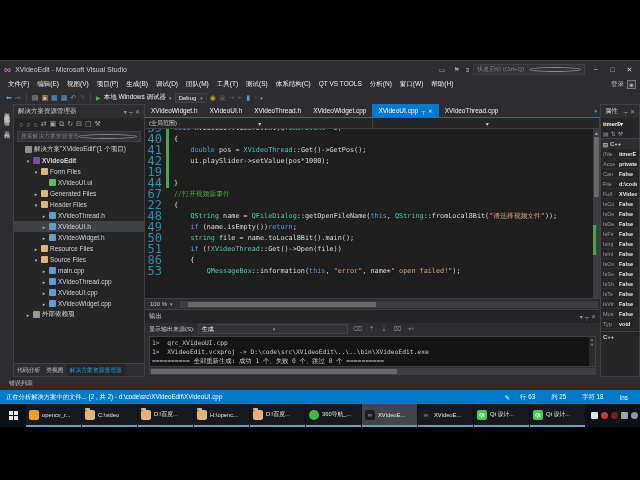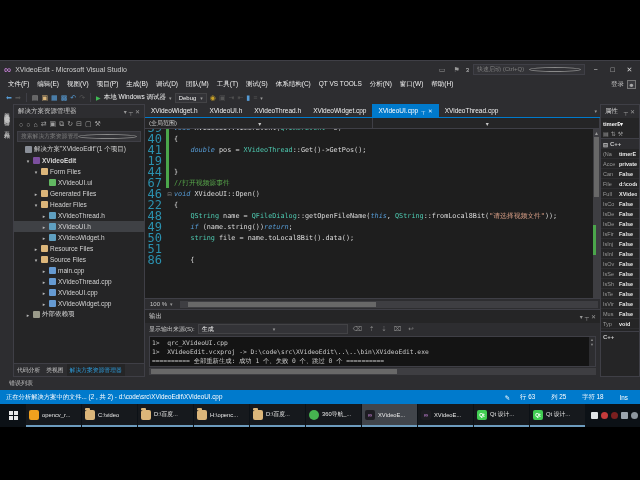--- a/index.html
+++ b/index.html
@@ -71,21 +71,21 @@
   .navbar{height:11px;flex:none;display:flex;background:#252526;border-bottom:1px solid #3f3f46;}
   .navhalf{flex:1;display:flex;align-items:center;border-right:1px solid #3f3f46;padding:0 4px;}
   .navhalf span{flex:1;color:#c8c8c8;font-size:6px;}
   .editor-wrap{flex:1;display:flex;min-height:0;position:relative;}
   .code-area{flex:1;overflow:hidden;position:relative;}
   .code-inner{margin-top:-7px;}
   .code-row{height:11px;display:flex;align-items:center;}
   .ln{width:20px;flex:none;text-align:right;padding-right:3px;color:#2b91af;font-family:"DejaVu Sans Mono",monospace;font-size:12px;}
   .fold{width:9px;flex:none;color:#858585;font-size:5.5px;text-align:center;}
   .ct{white-space:pre;font-family:"DejaVu Sans Mono",monospace;font-size:6.8px;}
-  .tok-k{color:#569cd6;font-style:italic;}
+  .tok-k{color:#569cd6;}
   .tok-t{color:#4ec9b0;}
   .tok-s{color:#d69d85;}
   .tok-c{color:#57a64a;}
   .tok-p{color:#dcdcdc;}
   .change-bar{position:absolute;left:21px;top:0;width:3px;height:59px;background:#4bA64b;}
   .vsb{width:7px;flex:none;background:#3e3e42;position:relative;}
   .vsb .thumb{position:absolute;left:1px;top:8px;width:5px;height:60px;background:#686868;}
   .vsb .mark{position:absolute;left:0;top:96px;width:3px;height:30px;background:#4bA64b;}
   .vsb .uparr{position:absolute;top:1px;left:1px;color:#999;font-size:5px;}
   .zoombar{height:11px;flex:none;display:flex;align-items:center;background:#2d2d30;border-top:1px solid #3f3f46;gap:4px;padding:0 2px;}
@@ -379,67 +379,73 @@
                   <span class="ln">40</span>
                   <span class="fold"></span>
                   <span class="ct"><span class="tok-p">{</span></span>
                 </div>
                 <div class="code-row">
                   <span class="ln">41</span>
                   <span class="fold"></span>
                   <span class="ct"><span class="tok-p">    </span><span class="tok-k">double</span><span class="tok-p"> pos = </span><span class="tok-t">XVideoThread</span><span class="tok-p">::Get()-&gt;GetPos();</span></span>
                 </div>
                 <div class="code-row">
+                  <span class="ln">42</span>
+                  <span class="fold"></span>
+                  <span class="ct"><span class="tok-p">    ui.playSlider-&gt;setValue(pos*1000);</span></span>
+                </div>
+                <div class="code-row">
                   <span class="ln">19</span>
                   <span class="fold"></span>
                   <span class="ct"><span class="tok-p"></span></span>
                 </div>
                 <div class="code-row">
                   <span class="ln">44</span>
                   <span class="fold"></span>
                   <span class="ct"><span class="tok-p">}</span></span>
                 </div>
                 <div class="code-row">
                   <span class="ln">67</span>
                   <span class="fold"></span>
                   <span class="ct"><span class="tok-c">//打开视频源事件</span></span>
                 </div>
                 <div class="code-row">
-                  <span class="ln">46</span>
-                  <span class="fold">⊟</span>
-                  <span class="ct"><span class="tok-k">void</span><span class="tok-p"> XVideoUI::Open()</span></span>
-                </div>
-                <div class="code-row">
                   <span class="ln">22</span>
                   <span class="fold"></span>
                   <span class="ct"><span class="tok-p">{</span></span>
                 </div>
                 <div class="code-row">
                   <span class="ln">48</span>
                   <span class="fold"></span>
                   <span class="ct"><span class="tok-p">    </span><span class="tok-t">QString</span><span class="tok-p"> name = </span><span class="tok-t">QFileDialog</span><span class="tok-p">::getOpenFileName(</span><span class="tok-k">this</span><span class="tok-p">, </span><span class="tok-t">QString</span><span class="tok-p">::fromLocal8Bit(</span><span class="tok-s">"请选择视频文件"</span><span class="tok-p">));</span></span>
                 </div>
                 <div class="code-row">
                   <span class="ln">49</span>
                   <span class="fold"></span>
-                  <span class="ct"><span class="tok-p">    </span><span class="tok-k">if</span><span class="tok-p"> (name.string())</span><span class="tok-k">return</span><span class="tok-p">;</span></span>
+                  <span class="ct"><span class="tok-p">    </span><span class="tok-k">if</span><span class="tok-p"> (name.isEmpty())</span><span class="tok-k">return</span><span class="tok-p">;</span></span>
                 </div>
                 <div class="code-row">
                   <span class="ln">50</span>
                   <span class="fold"></span>
-                  <span class="ct"><span class="tok-p">    </span><span class="tok-t">string</span><span class="tok-p"> file = name.toLocal8Bit().data();</span></span>
+                  <span class="ct"><span class="tok-p">    </span><span class="tok-t">string</span><span class="tok-p"> file = name.toLocal8Bit().main();</span></span>
                 </div>
                 <div class="code-row">
                   <span class="ln">51</span>
                   <span class="fold"></span>
+                  <span class="ct"><span class="tok-p">    </span><span class="tok-k">if</span><span class="tok-p"> (!</span><span class="tok-t">XVideoThread</span><span class="tok-p">::Get()-&gt;Open(file))</span></span>
                 </div>
                 <div class="code-row">
                   <span class="ln">86</span>
                   <span class="fold"></span>
                   <span class="ct"><span class="tok-p">    {</span></span>
+                </div>
+                <div class="code-row">
+                  <span class="ln">53</span>
+                  <span class="fold"></span>
+                  <span class="ct"><span class="tok-p">        </span><span class="tok-t">QMessageBox</span><span class="tok-p">::information(</span><span class="tok-k">this</span><span class="tok-p">, </span><span class="tok-s">"error"</span><span class="tok-p">, name+</span><span class="tok-s">" open failed!"</span><span class="tok-p">);</span></span>
                 </div>
               </div>
             <div class="change-bar"></div>
           </div>
           <div class="vsb">
             <span class="uparr">▲</span>
             <div class="thumb"></div>
             <div class="mark"></div>
           </div>
         </div>

